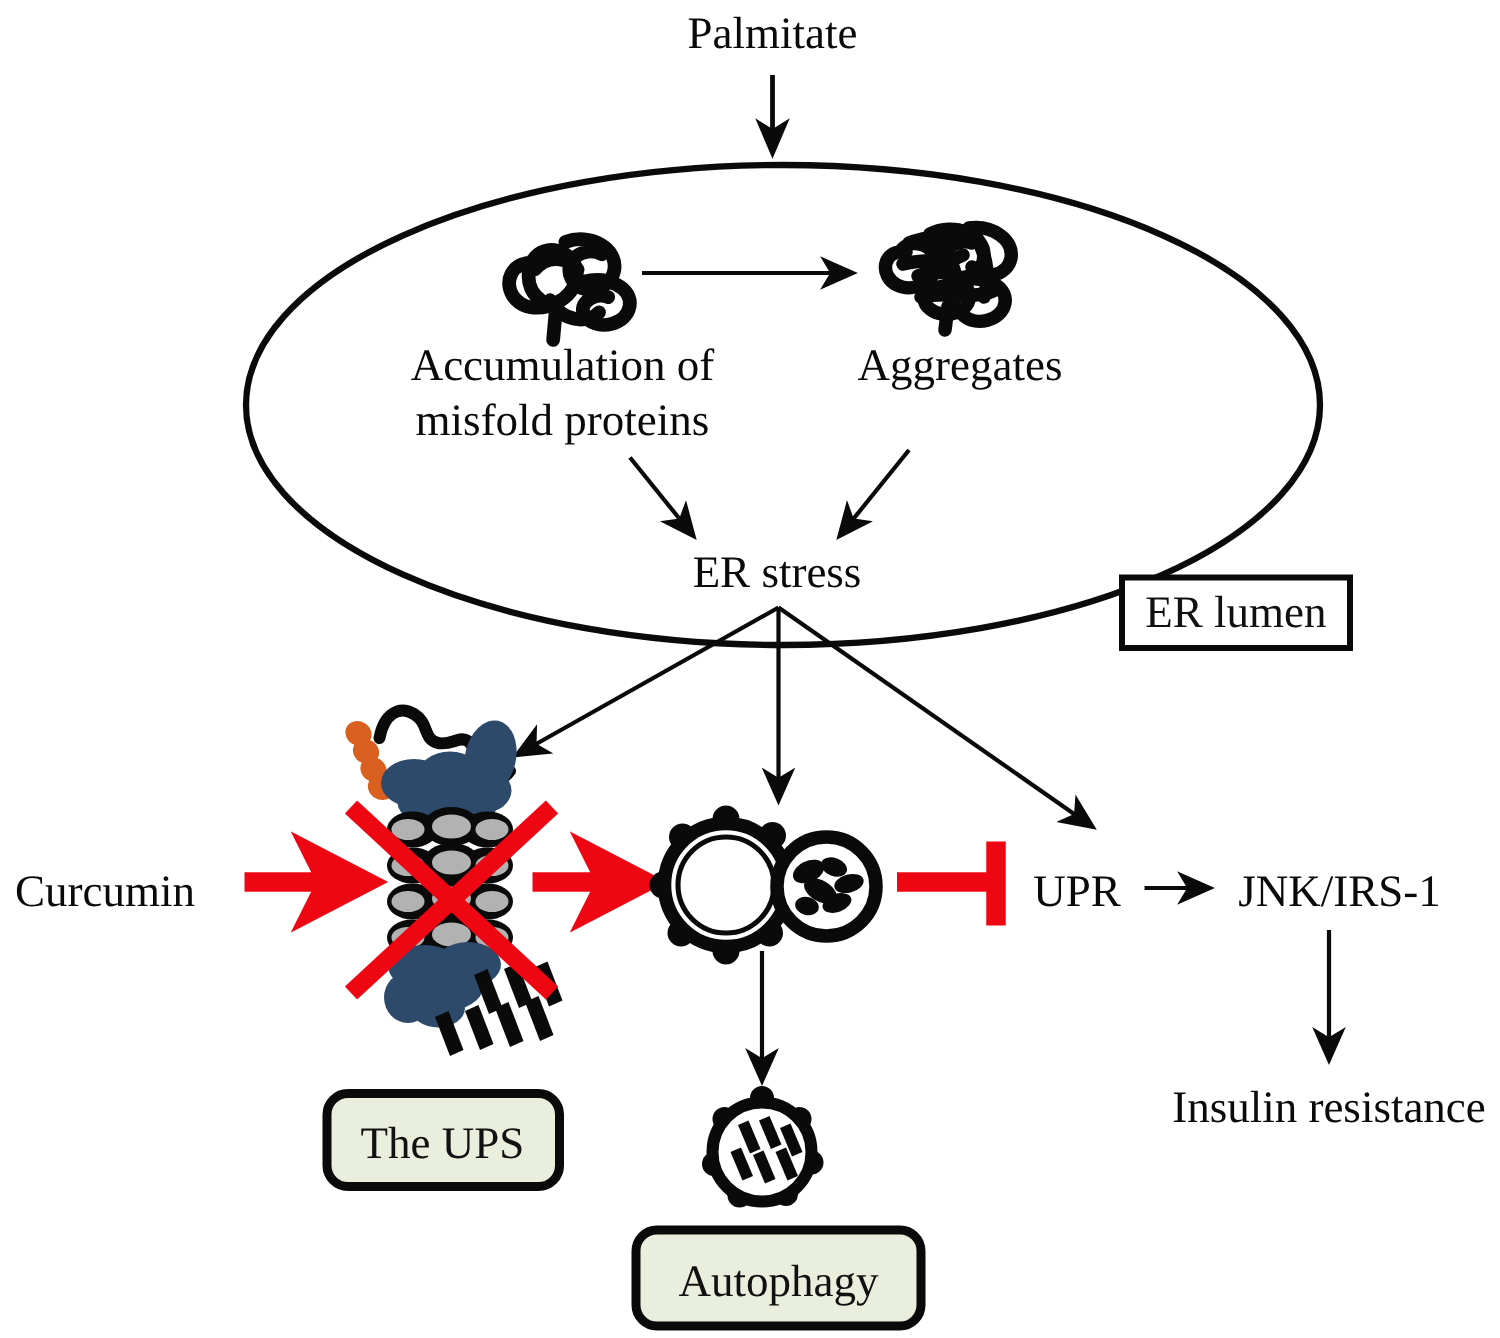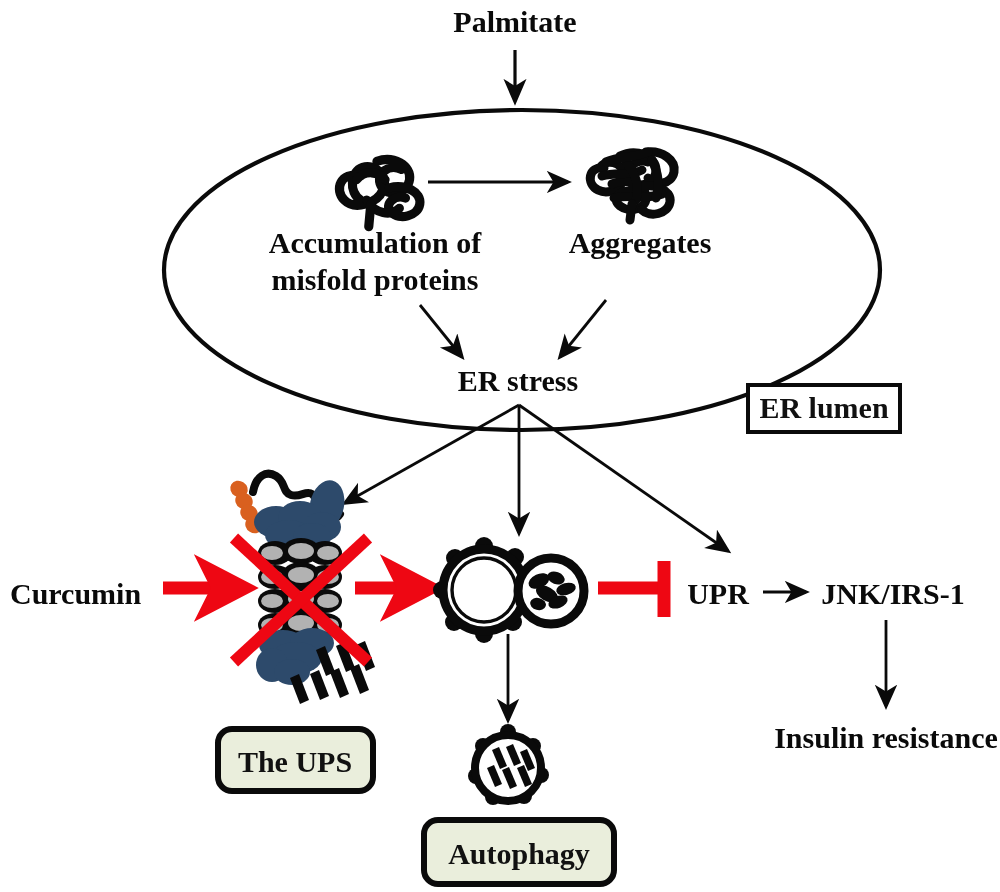--- a/index.html
+++ b/index.html
@@ -12,21 +12,20 @@
     width: 1000px;
     height: 892px;
     font-family: "Liberation Serif", "DejaVu Serif", serif;
     overflow: hidden;
   }
   #diagram-root {
     position: relative;
     width: 1000px;
     height: 892px;
     background: #fca5a5;
-    font-weight: bold;
   }
   svg#pathway-svg {
     display: block;
     width: 1000px;
     height: 892px;
   }
   .dtext {
     font-family: "Liberation Serif", "DejaVu Serif", serif;
     fill: #0a0a0a;
     font-size: 30px;

